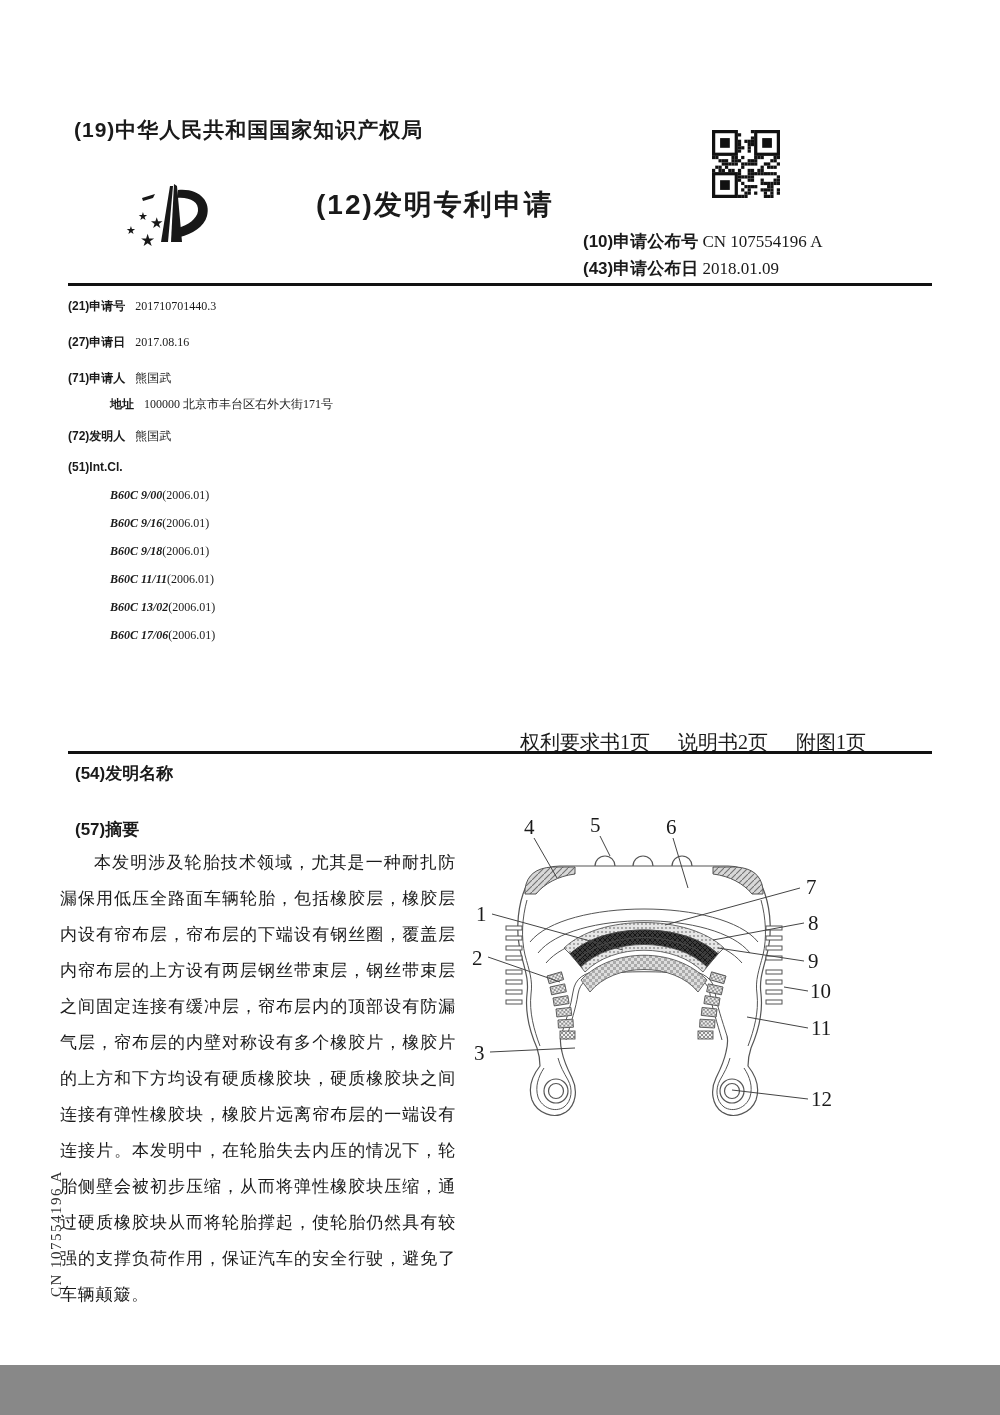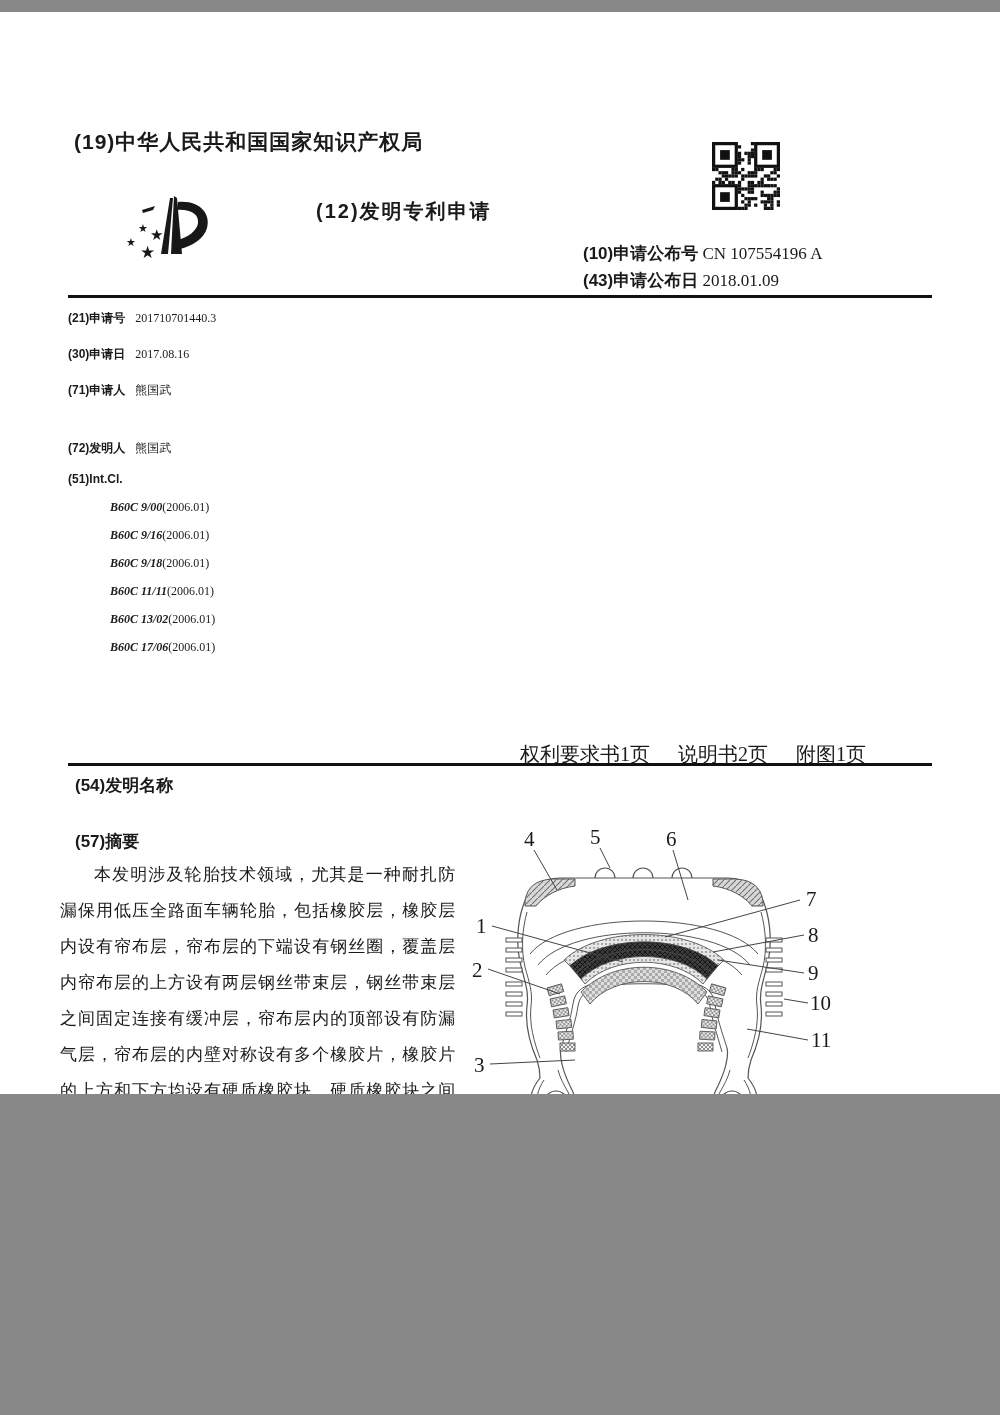--- a/index.html
+++ b/index.html
@@ -1,25 +1,25 @@
 <!DOCTYPE html>
 <html><head>
 <meta charset="utf-8">
 <style>
   html,body{margin:0;padding:0;background:#888;}
   .page{
-    position:relative;width:1000px;height:1082px;margin:12px auto;
+    position:relative;width:1000px;height:1365px;margin:0 auto;
     background:#ffffff;color:#1a1a1a;overflow:hidden;
     font-family:"Liberation Serif", serif;
   }
   .hei{font-family:"Liberation Sans", sans-serif;font-weight:bold;}
   .song{font-family:"Liberation Serif", serif;font-weight:normal;}
   .abs{position:absolute;}
   .office{left:74px;top:116px;font-size:21px;letter-spacing:1px;}
-  .doc-type{left:316px;top:186px;font-size:20px;letter-spacing:2px;}
+  .doc-type{left:316px;top:186px;font-size:28px;letter-spacing:2px;}
   .pub-block{left:583px;top:228px;font-size:17px;line-height:27px;white-space:nowrap;}
   .pub-block .val{font-size:17px;}
   .rule{position:absolute;left:68px;width:864px;height:2.5px;background:#111;}
   .rule1{top:283px;}
   .rule2{top:751px;}
   .brow{position:absolute;font-size:12px;white-space:nowrap;}
   .brow .lab{margin-right:10px;}
   .cls-code{font-family:"Liberation Serif", serif;font-weight:bold;font-style:italic;}
   .pages-line{left:520px;top:729px;font-size:20px;}
   .pages-line span{margin-right:28px;}
@@ -203,24 +203,27 @@
     <div><span class="hei">(10)申请公布号</span> <span class="val song">CN 107554196 A</span></div>
     <div><span class="hei">(43)申请公布日</span> <span class="val song">2018.01.09</span></div>
   </div>
 
   <div class="rule rule1"></div>
 
   <div class="abs brow" style="left:68px;top:298px;">
     <span class="hei lab">(21)申请号</span><span class="song">201710701440.3</span>
   </div>
   <div class="abs brow" style="left:68px;top:334px;">
-    <span class="hei lab">(30)申请日</span><span class="song">2017.08.16</span>
+    <span class="hei lab">(27)申请日</span><span class="song">2017.08.16</span>
   </div>
   <div class="abs brow" style="left:68px;top:370px;">
     <span class="hei lab">(71)申请人</span><span class="song">熊国武</span>
+  </div>
+  <div class="abs brow" style="left:110px;top:396px;">
+    <span class="hei lab">地址</span><span class="song">100000 北京市丰台区右外大街171号</span>
   </div>
   <div class="abs brow" style="left:68px;top:428px;">
     <span class="hei lab">(72)发明人</span><span class="song">熊国武</span>
   </div>
   <div class="abs brow" style="left:68px;top:460px;">
     <span class="hei lab">(51)Int.Cl.</span>
   </div>
   <div class="abs brow" style="left:110px;top:488px;"><span class="cls-code">B60C 9/00</span><span class="song">(2006.01)</span></div>
   <div class="abs brow" style="left:110px;top:516px;"><span class="cls-code">B60C 9/16</span><span class="song">(2006.01)</span></div>
   <div class="abs brow" style="left:110px;top:544px;"><span class="cls-code">B60C 9/18</span><span class="song">(2006.01)</span></div>

